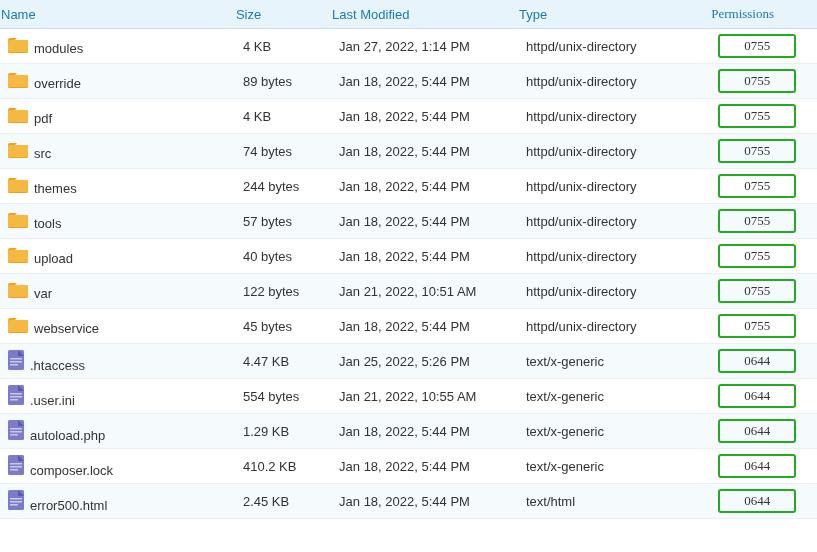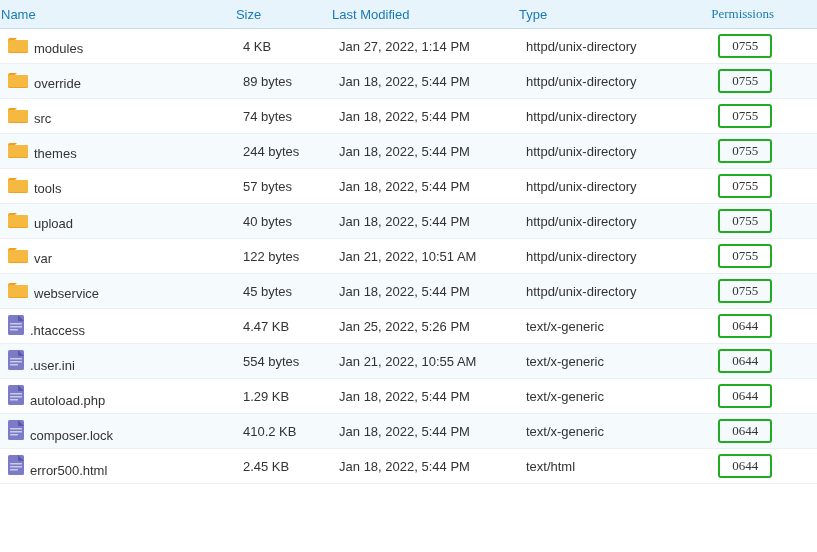--- a/index.html
+++ b/index.html
@@ -36,21 +36,21 @@
       white-space: nowrap;
     }
     .name-cell {
       display: flex;
       align-items: flex-end;
       gap: 6px;
     }
     .permissions-cell {
       border: 2px solid #22aa22;
       border-radius: 3px;
-      padding: 2px 12px;
+      padding: 2px 24px;
       display: inline-block;
       min-width: 40px;
       text-align: center;
     }
     .col-name { width: 220px; }
     .col-size { width: 90px; margin-left: 44px; }
     .col-modified { width: 175px; }
     .col-type { width: 180px; }
     .col-permissions { width: 100px; font-family: Liberation Serif, serif; }
   </style>
@@ -101,20 +101,36 @@
         <td class="col-permissions"><span class="permissions-cell">0755</span></td>
       </tr>
       <tr>
         <td class="col-name">
           <div class="name-cell">
             <span><svg width="20" height="16" viewBox="0 0 20 16" fill="none" xmlns="http://www.w3.org/2000/svg">
       <rect x="0" y="3" width="20" height="13" rx="1.5" fill="#f0a020"></rect>
       <rect x="0" y="3" width="20" height="12" rx="1.5" fill="#f5b942"></rect>
       <path d="M0 5 Q0 3 2 3 L7 3 L9 1 L2 1 Q0 1 0 3 Z" fill="#f0a020"></path>
     </svg></span>
+            <span>pdf</span>
+          </div>
+        </td>
+        <td class="col-size">4 KB</td>
+        <td class="col-modified">Jan 18, 2022, 5:44 PM</td>
+        <td class="col-type">httpd/unix-directory</td>
+        <td class="col-permissions"><span class="permissions-cell">0755</span></td>
+      </tr>
+      <tr>
+        <td class="col-name">
+          <div class="name-cell">
+            <span><svg width="20" height="16" viewBox="0 0 20 16" fill="none" xmlns="http://www.w3.org/2000/svg">
+      <rect x="0" y="3" width="20" height="13" rx="1.5" fill="#f0a020"></rect>
+      <rect x="0" y="3" width="20" height="12" rx="1.5" fill="#f5b942"></rect>
+      <path d="M0 5 Q0 3 2 3 L7 3 L9 1 L2 1 Q0 1 0 3 Z" fill="#f0a020"></path>
+    </svg></span>
             <span>src</span>
           </div>
         </td>
         <td class="col-size">74 bytes</td>
         <td class="col-modified">Jan 18, 2022, 5:44 PM</td>
         <td class="col-type">httpd/unix-directory</td>
         <td class="col-permissions"><span class="permissions-cell">0755</span></td>
       </tr>
       <tr>
         <td class="col-name">

